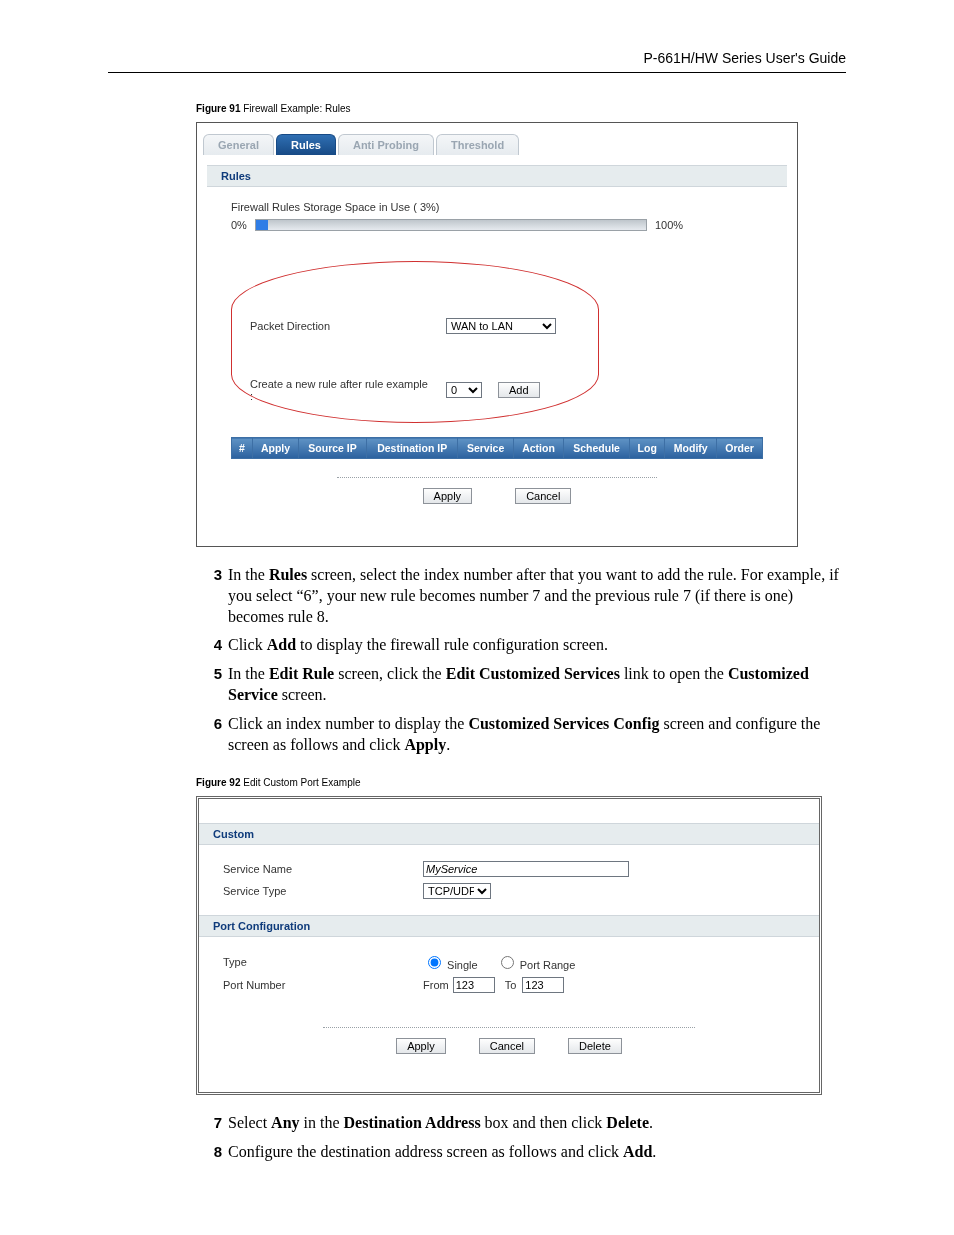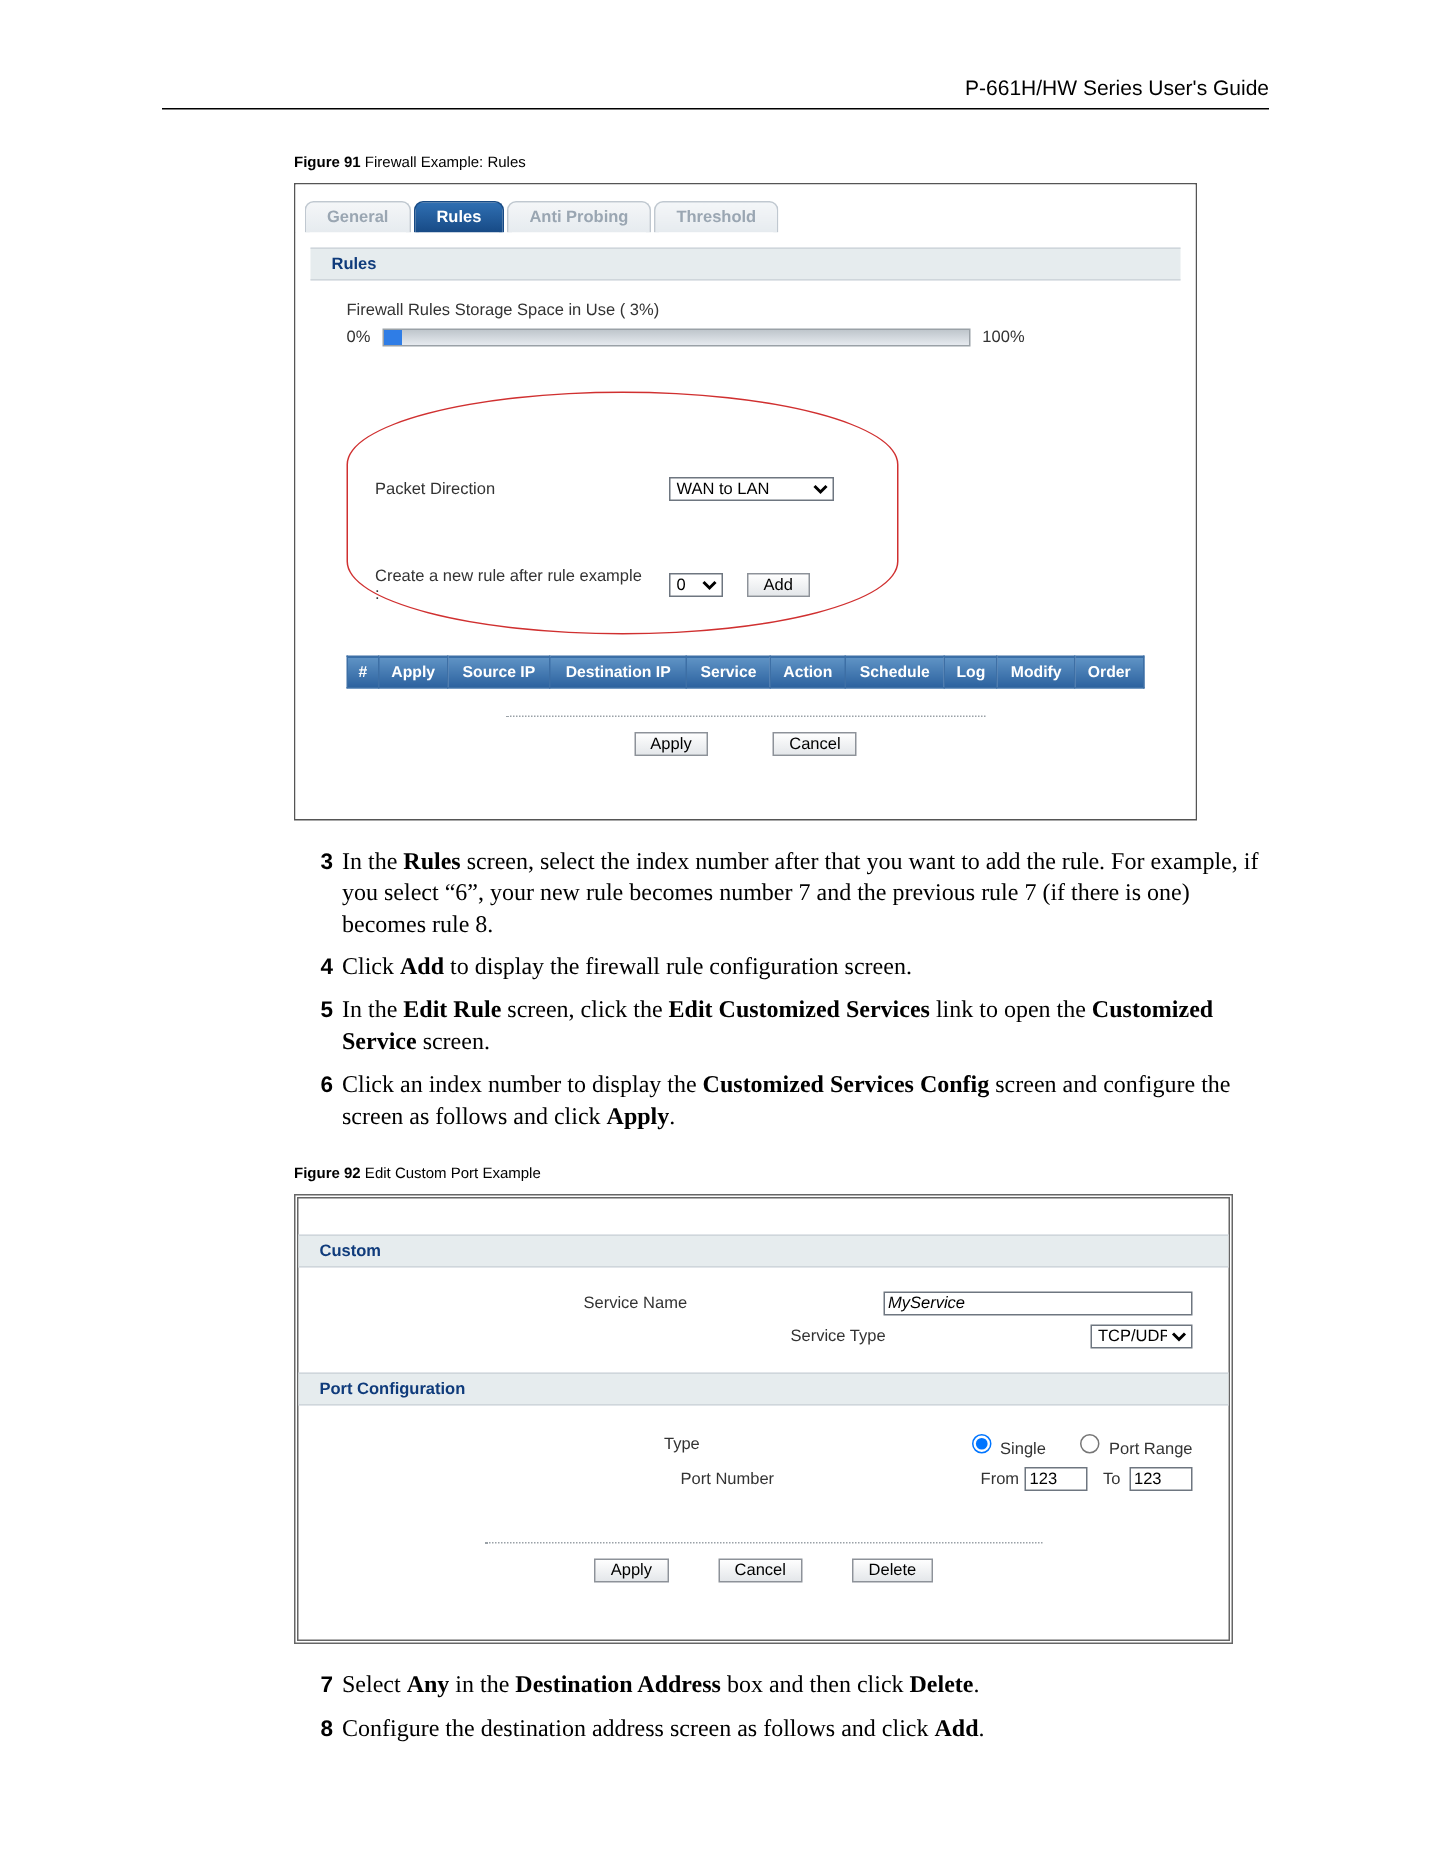--- a/index.html
+++ b/index.html
@@ -190,21 +190,20 @@
     width: 620px;
   }
   .shot2 .panel-header {
     background: #e6ecee;
     color: #0f3b7b;
   }
   .form-row {
     display: flex;
     align-items: center;
     margin: 6px 0;
-    justify-content: flex-end;
   }
   .form-lab {
     width: 200px;
   }
 </style>
 </head>
 <body>
 
 <div class="page">
   <div class="header-area">P-661H/HW Series User's Guide</div>

